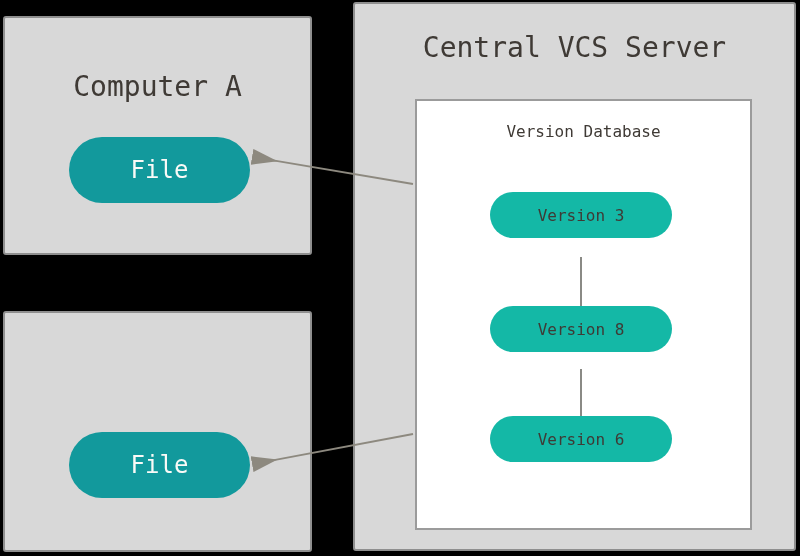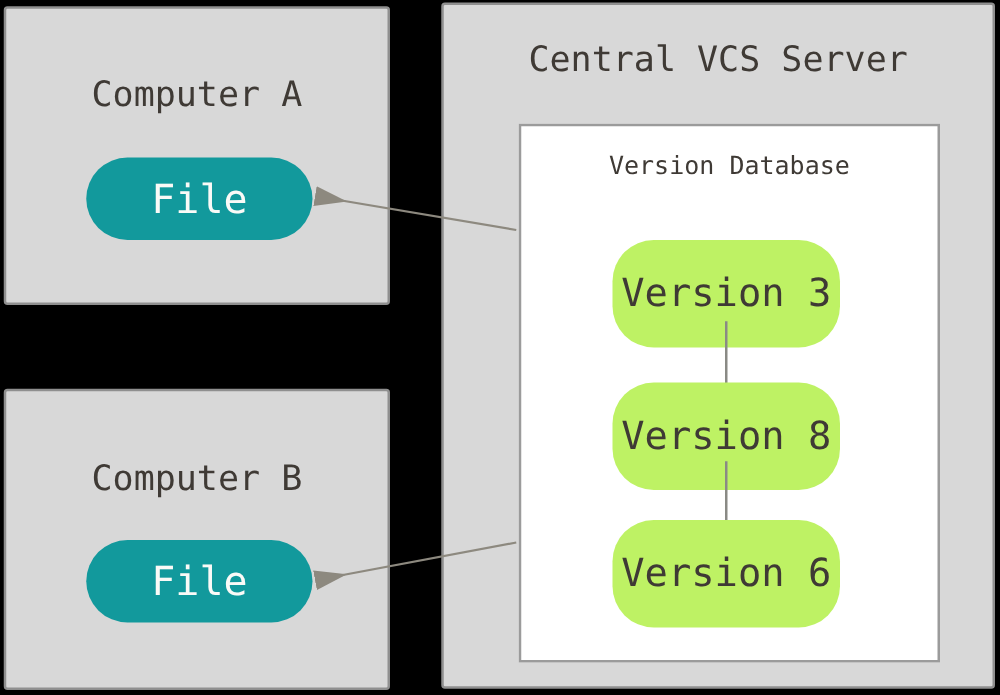--- a/index.html
+++ b/index.html
@@ -25,74 +25,74 @@
   }
   .box-title {
     position: absolute;
     left: 0;
     width: 100%;
     text-align: center;
     font-size: 28px;
     line-height: 34px;
     white-space: nowrap;
   }
-  .computer-a { left: 3px; top: 5px; width: 309px; height: 239px; }
+  .computer-a { left: 3px; top: 16px; width: 309px; height: 239px; }
   .computer-b { left: 3px; top: 311px; width: 309px; height: 241px; }
   .server     { left: 353px; top: 2px; width: 443px; height: 549px; }
 
   .computer-a .box-title { top: 52px; }
   .computer-b .box-title { top: 53px; }
   .server .box-title     { top: 27px; }
 
   .file-pill {
     position: absolute;
     left: 64px;
     top: 119px;
     width: 181px;
     height: 66px;
     background: #12999c;
     border-radius: 33px;
     display: flex;
     align-items: center;
     justify-content: center;
-    font-size: 32px;
+    font-size: 24px;
     color: #fafaf7;
   }
 
   .db-box {
     position: absolute;
     left: 60px;
     top: 95px;
     width: 337px;
     height: 431px;
     background: #ffffff;
     border: 2px solid #9b9b9b;
     box-sizing: border-box;
   }
   .db-title {
     position: absolute;
     top: 16px;
     left: 0;
     width: 100%;
     text-align: center;
-    font-size: 20px;
+    font-size: 16px;
     line-height: 30px;
     white-space: nowrap;
   }
   .version-pill {
     position: absolute;
     left: 73px;
     width: 182px;
-    height: 86px;
-    background: #bef264;
+    height: 46px;
+    background: #14b8a6;
     border-radius: 33px;
     display: flex;
     align-items: center;
     justify-content: center;
-    font-size: 31px;
+    font-size: 16px;
     color: #3f3a35;
   }
   .version-1 { top: 91px; }
   .version-2 { top: 205px; }
   .version-3 { top: 315px; }
 
   .connector {
     position: absolute;
     left: 163px;
     width: 2px;
@@ -117,21 +117,20 @@
 <div class="canvas">
 
   <div class="box computer-a">
     <div class="box-title">Computer A</div>
     <div class="file-pill">
       <span>File</span>
     </div>
   </div>
 
   <div class="box computer-b">
-    <div class="box-title">Computer B</div>
     <div class="file-pill">
       <span>File</span>
     </div>
   </div>
 
   <div class="box server">
     <div class="box-title">Central VCS Server</div>
 
     <div class="db-box">
       <div class="db-title">Version Database</div>

